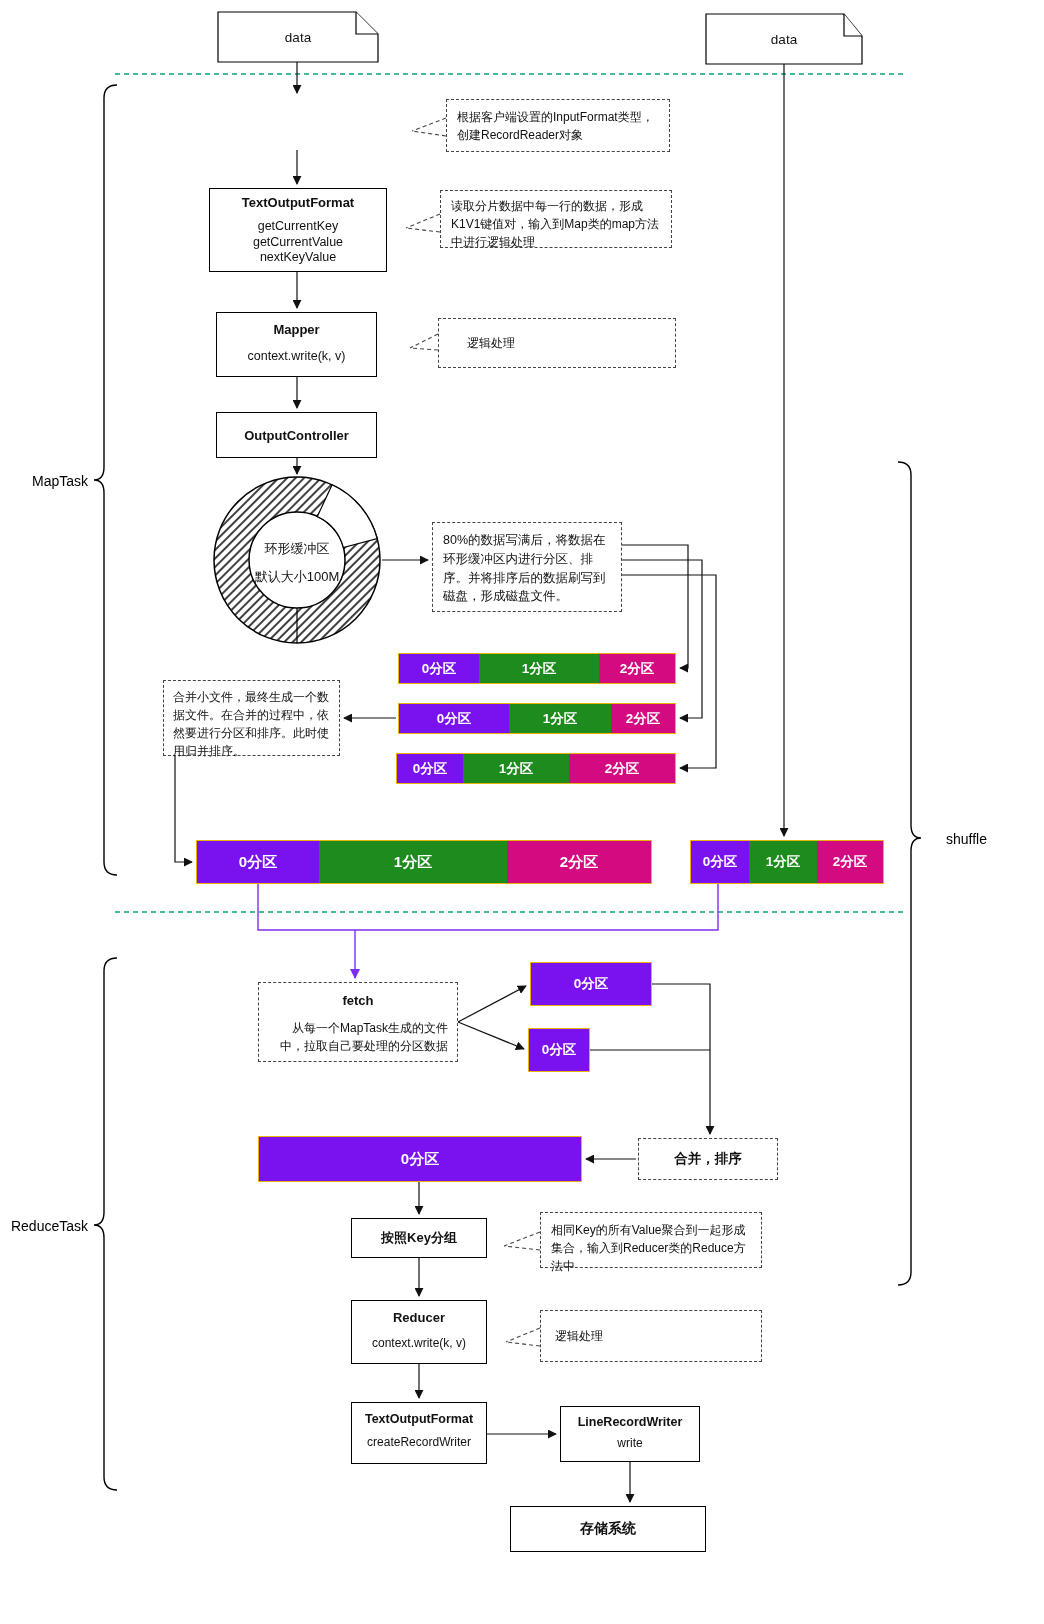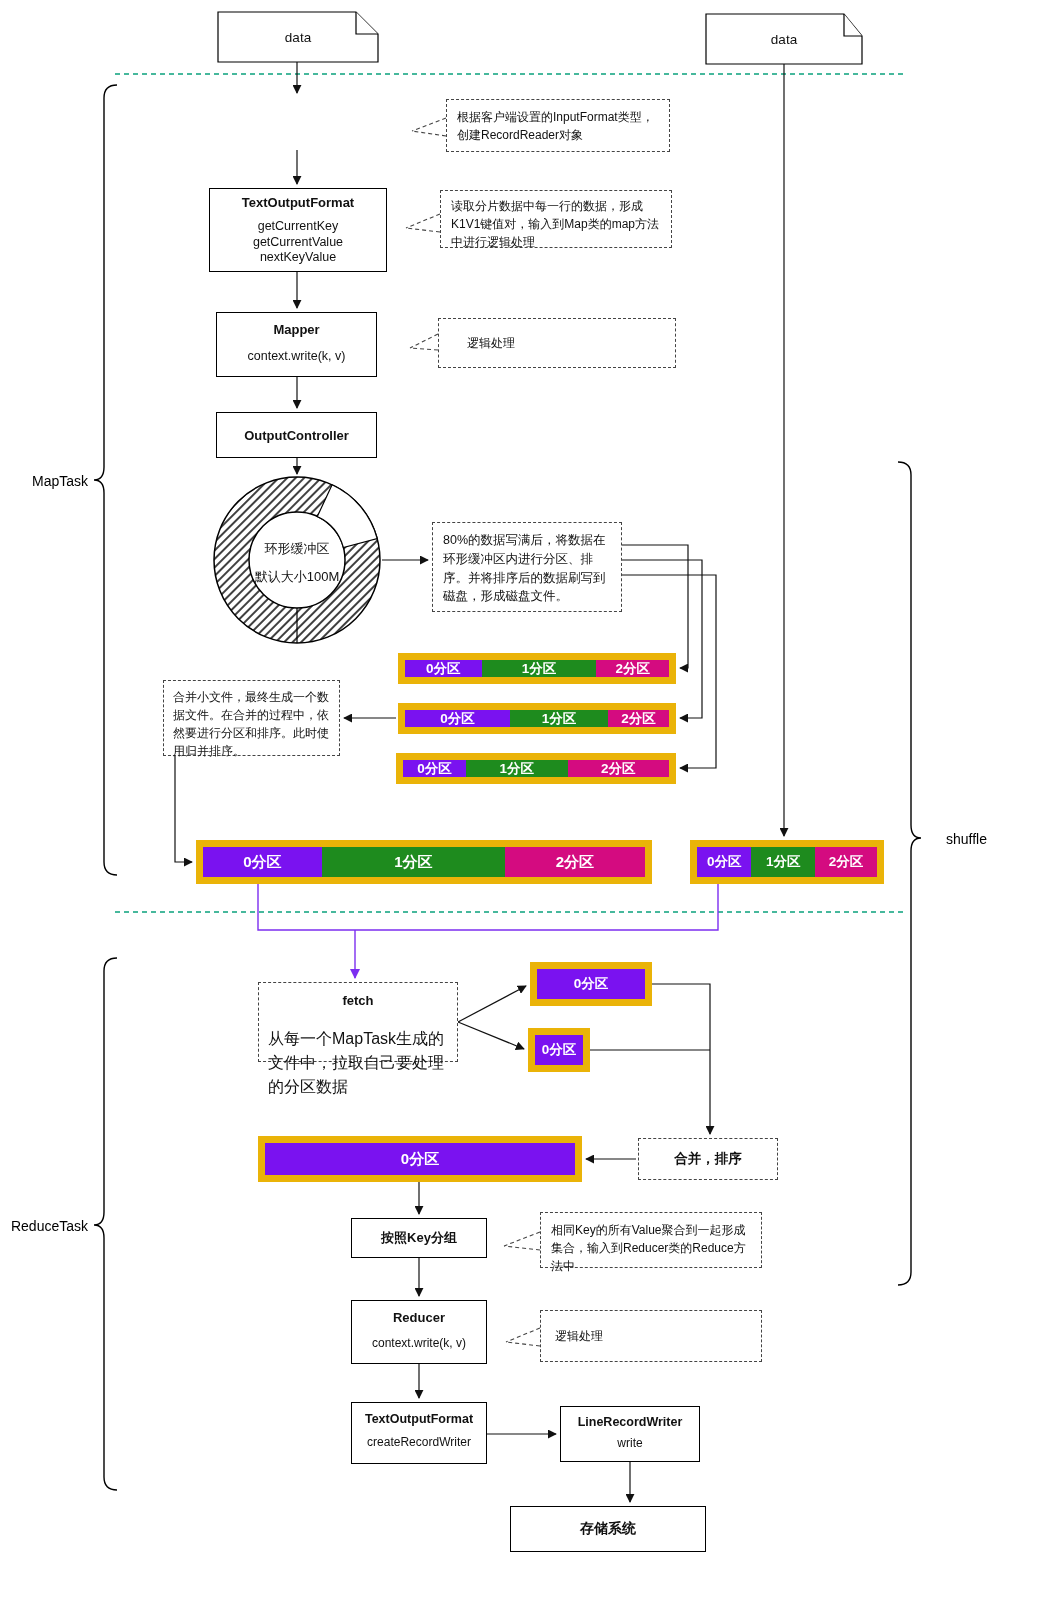--- a/index.html
+++ b/index.html
@@ -7,21 +7,21 @@
     position:relative;width:1044px;height:1624px;background:#fff;
     font-family:"Liberation Sans","DejaVu Sans",sans-serif;color:#111;overflow:hidden;
   }
   #overlay{position:absolute;left:0;top:0;}
   .abs{position:absolute;box-sizing:border-box;}
   .box{position:absolute;box-sizing:border-box;border:1.4px solid #000;background:#fff;text-align:center;}
   .note{position:absolute;box-sizing:border-box;border:1.3px dashed #444;background:#fff;font-size:12px;line-height:1.5;}
   .title{font-weight:bold;font-size:13px;}
   .sub{font-size:12.5px;}
   .flexc{display:flex;align-items:center;justify-content:center;}
-  .pbar{position:absolute;display:flex;border:7px solid #eab308;box-sizing:border-box;}
+  .pbar{position:absolute;display:flex;border:1px solid #eab308;box-sizing:border-box;}
   .pseg{display:flex;align-items:center;justify-content:center;color:#fff;font-weight:bold;box-sizing:border-box;}
   .purple{background:var(--purple,#7a12f0);}
   .green{background:var(--green,#1e8b1e);}
   .magenta{background:var(--magenta,#d40b80);}
   .bracelabel{position:absolute;font-size:14px;color:#000;}
   .line{stroke:#111;stroke-width:1.2;fill:none;}
   .pline{stroke:var(--connector_purple,#7c2ef0);stroke-width:1.4;fill:none;}
   .tail{stroke:#444;stroke-width:1.1;fill:none;stroke-dasharray:4 3;}
   .teal{stroke:var(--teal,#0aa17c);stroke-width:1.3;fill:none;stroke-dasharray:5 4;}
   .brace{stroke:#000;stroke-width:1.4;fill:none;}
@@ -174,21 +174,21 @@
   </div>
 
   <div class="pbar" style="left:690px;top:840px;width:194px;height:44px;font-size:13.5px;">
     <div class="pseg purple" style="width:58px;">0分区</div>
     <div class="pseg green" style="width:68px;">1分区</div>
     <div class="pseg magenta" style="width:66px;">2分区</div>
   </div>
 
   <div class="note" style="left:258px;top:982px;width:200px;height:80px;">
     <div class="title" style="text-align:center;margin-top:8px;">fetch</div>
-    <div style="margin-top:16px;padding:0 9px;text-align:left;font-size:16px;line-height:1.5;">从每一个MapTask生成的文件中，拉取自己要处理的分区数据</div>
+    <div style="margin-top:8px;padding:0 9px;text-align:right;font-size:12px;line-height:1.5;">从每一个MapTask生成的文件中，拉取自己要处理的分区数据</div>
   </div>
 
   <div class="pbar" style="left:530px;top:962px;width:122px;height:44px;font-size:13.5px;">
     <div class="pseg purple" style="width:100%;">0分区</div>
   </div>
   <div class="pbar" style="left:528px;top:1028px;width:62px;height:44px;font-size:13.5px;">
     <div class="pseg purple" style="width:100%;">0分区</div>
   </div>
 
   <div class="note flexc" style="left:638px;top:1138px;width:140px;height:42px;font-weight:bold;font-size:13.5px;">合并，排序</div>

